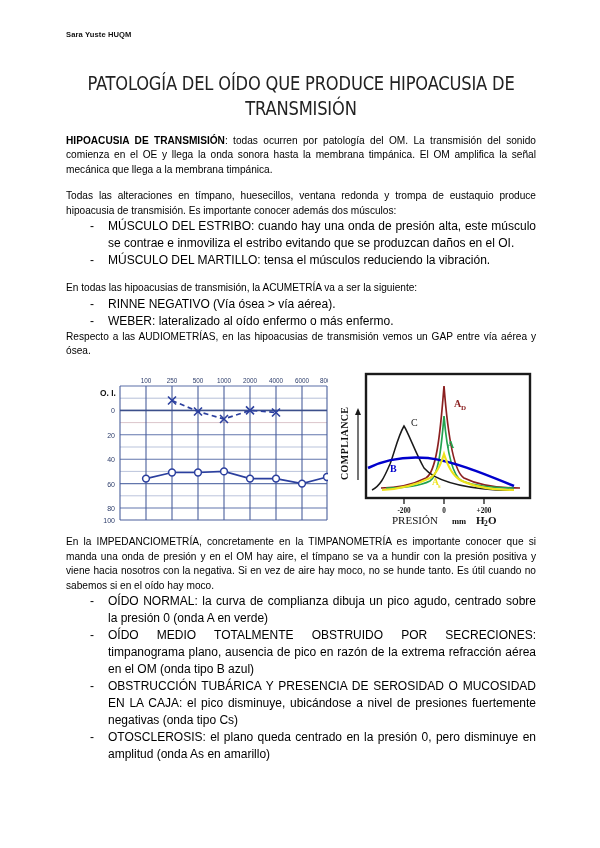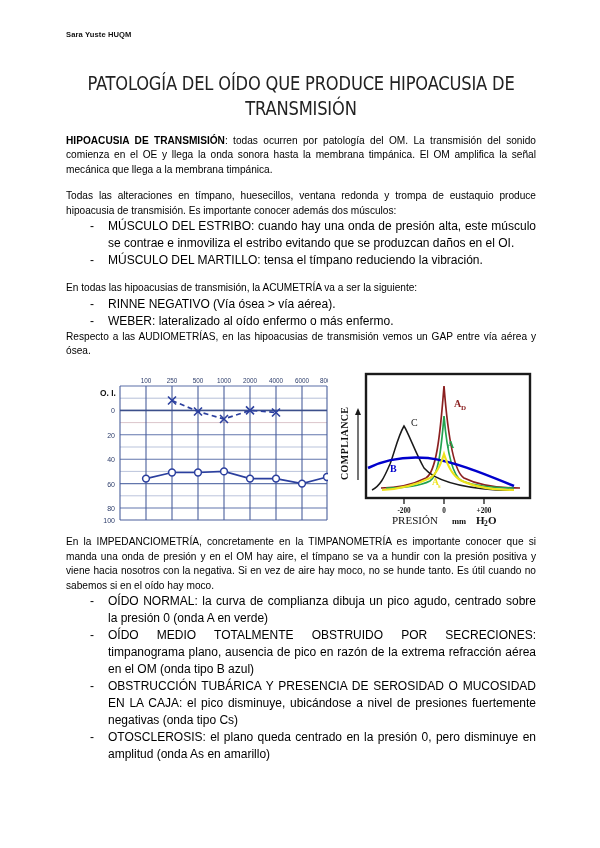--- a/index.html
+++ b/index.html
@@ -119,21 +119,21 @@
     <div class="spacer-sm"></div>
 
     <p class="para"><span class="b">HIPOACUSIA DE TRANSMISIÓN</span><span>: todas ocurren por patología del OM. La transmisión del sonido comienza en el OE y llega la onda sonora hasta la membrana timpánica. El OM amplifica la señal mecánica que llega a la membrana timpánica.</span></p>
 
     <div class="spacer-sm"></div>
 
     <p class="para">Todas las alteraciones en tímpano, huesecillos, ventana redonda y trompa de eustaquio produce hipoacusia de transmisión. Es importante conocer además dos músculos:</p>
 
     <ul class="dash-list">
       <li>MÚSCULO DEL ESTRIBO: cuando hay una onda de presión alta, este músculo se contrae e inmoviliza el estribo evitando que se produzcan daños en el OI.</li>
-      <li>MÚSCULO DEL MARTILLO: tensa el tímpano reduciendo la vibración.</li>
+      <li>MÚSCULO DEL MARTILLO: tensa el músculos reduciendo la vibración.</li>
     </ul>
 
     <div class="spacer-sm"></div>
 
     <p class="para">En todas las hipoacusias de transmisión, la ACUMETRÍA va a ser la siguiente:</p>
 
     <ul class="dash-list">
       <li>RINNE NEGATIVO (Vía ósea &gt; vía aérea).</li>
       <li>WEBER: lateralizado al oído enfermo o más enfermo.</li>
     </ul>

